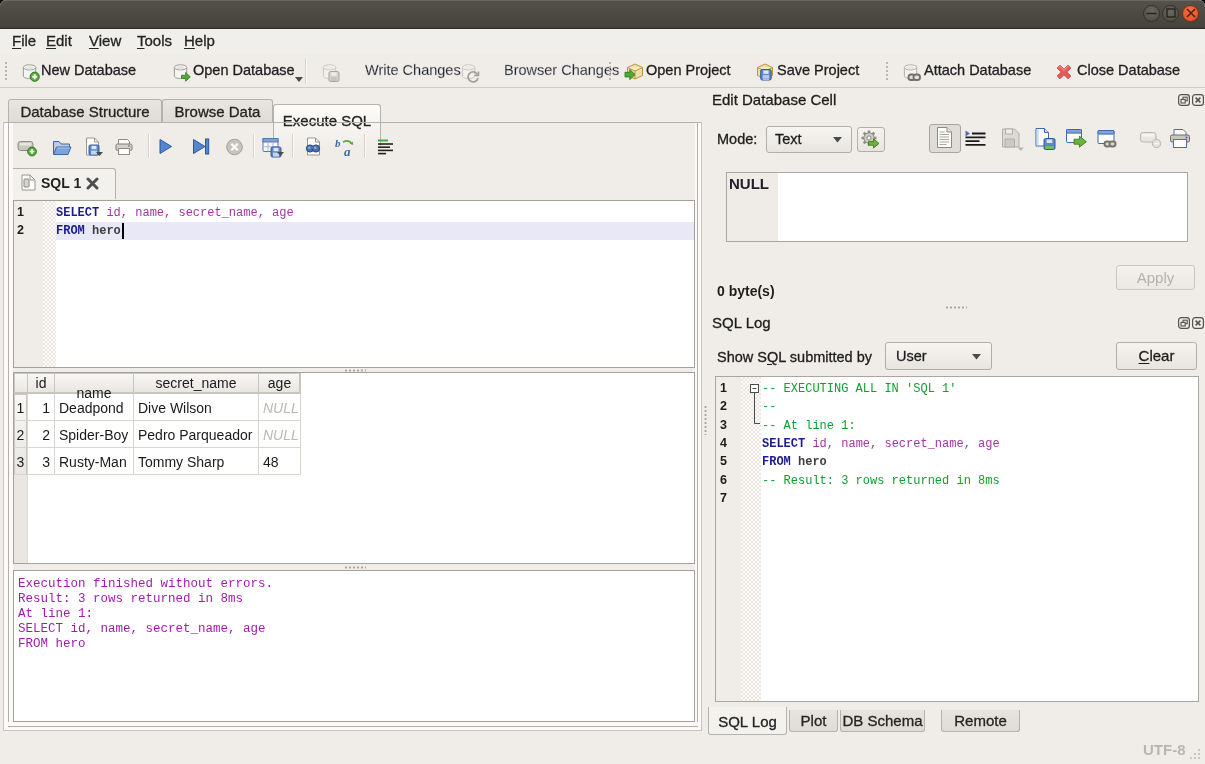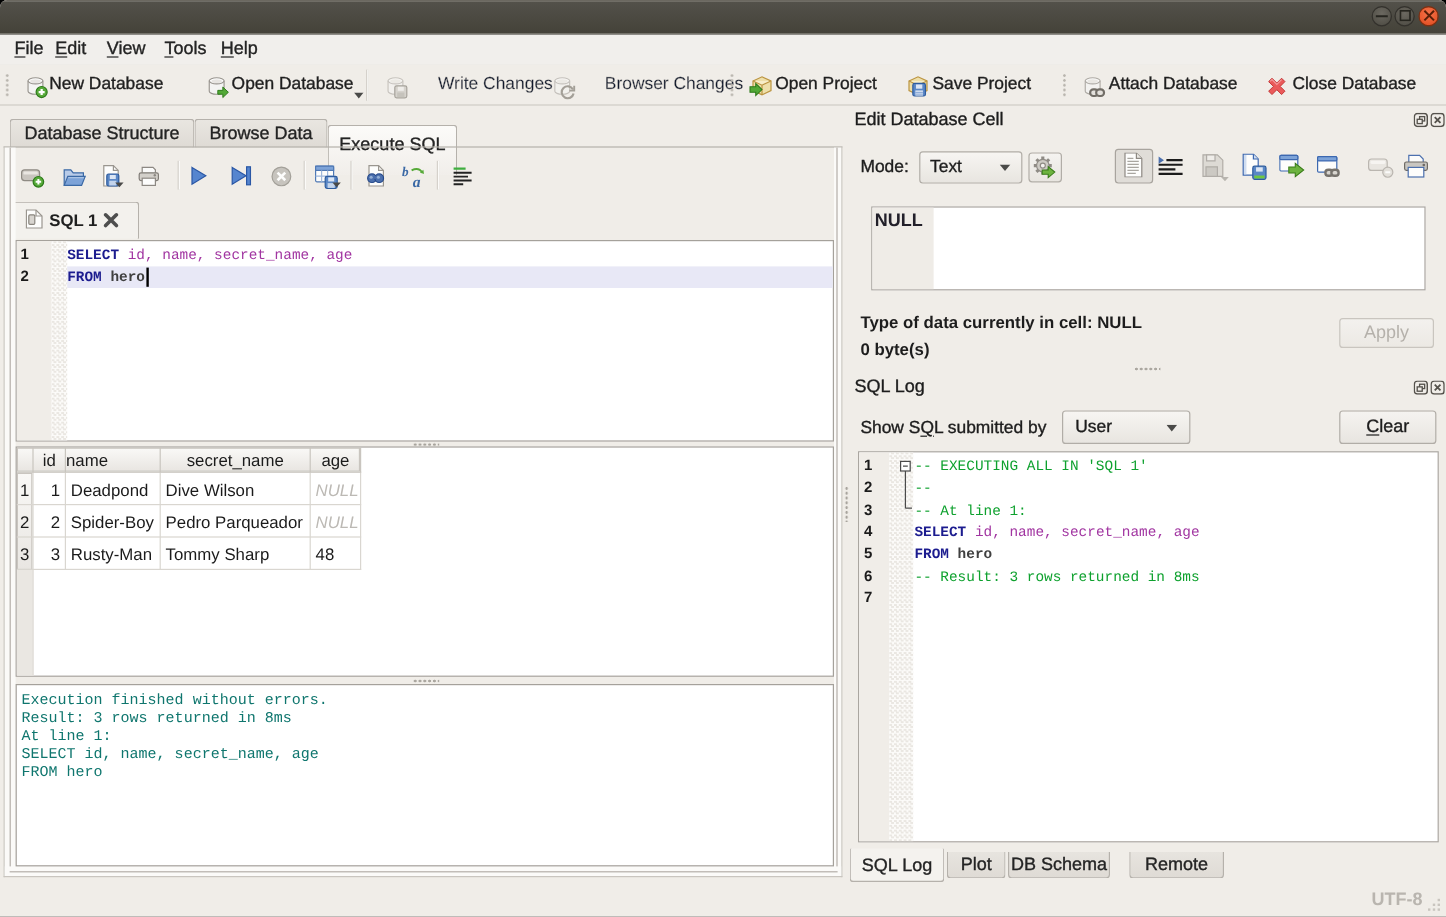--- a/index.html
+++ b/index.html
@@ -299,21 +299,21 @@
     <div class="abs ghdr" style="left:0;top:0;width:286px;height:20px"></div>
     <div class="abs ghdr" style="left:0;top:21px;width:13px;height:81px"></div>
     <div class="abs" style="left:0;top:102px;width:13px;height:88px;background:#eae7e2;border-right:1px solid #dfdcd7"></div>
     <div class="gvl" style="left:13px;top:0;height:21px"></div>
     <div class="gvl" style="left:40px;top:0;height:21px"></div>
     <div class="gvl" style="left:119px;top:0;height:21px"></div>
     <div class="gvl" style="left:244px;top:0;height:21px"></div>
     <div class="gvl" style="left:286px;top:0;height:21px"></div>
     <div class="ghl" style="left:0;top:20px;width:287px"></div>
     <div class="gt" style="left:14px;top:2px;width:26px;text-align:center">id</div>
-    <div class="gt" style="left:41px;top:2px;width:78px;">name</div>
+    <div class="gt" style="left:41px;top:12px;width:78px;text-align:center">name</div>
     <div class="gt" style="left:120px;top:2px;width:124px;text-align:center">secret_name</div>
     <div class="gt" style="left:245px;top:2px;width:41px;text-align:center">age</div>
     <div class="gt" style="left:0;top:27px;width:13px;text-align:center">1</div>
     <div class="gt" style="left:0;top:54px;width:13px;text-align:center">2</div>
     <div class="gt" style="left:0;top:81px;width:13px;text-align:center">3</div>
     <div class="gvl d" style="left:13px;top:21px;height:81px"></div>
     <div class="gvl d" style="left:40px;top:21px;height:81px"></div>
     <div class="gvl d" style="left:119px;top:21px;height:81px"></div>
     <div class="gvl d" style="left:244px;top:21px;height:81px"></div>
     <div class="gvl d" style="left:286px;top:21px;height:81px"></div>
@@ -329,21 +329,21 @@
     <div class="gt" style="left:124px;top:54px">Pedro Parqueador</div>
     <div class="gt nul" style="left:249px;top:54px">NULL</div>
     <div class="gt" style="left:14px;top:81px;width:22px;text-align:right">3</div>
     <div class="gt" style="left:45px;top:81px">Rusty-Man</div>
     <div class="gt" style="left:124px;top:81px">Tommy Sharp</div>
     <div class="gt" style="left:249px;top:81px">48</div>
   </div>
   <div class="hdots" style="left:344px;top:566px"></div>
 
   <div class="frame" style="left:13px;top:570px;width:682px;height:152px"></div>
-  <div class="code" style="left:18px;top:577px;font-size:12.5px;line-height:15.1px;color:#0f766e">Execution finished without errors.
+  <div class="code" style="left:18px;top:577px;font-size:12.5px;line-height:15.1px;color:#a21caf">Execution finished without errors.
 Result: 3 rows returned in 8ms
 At line 1:
 SELECT id, name, secret_name, age
 FROM hero</div>
 
   <div class="vdots" style="left:704px;top:405px"></div>
 
   <div class="dock-title" style="left:712px;top:91px">Edit Database Cell</div>
   <svg class="abs" style="left:1178px;top:94px" width="12" height="12">
       <rect x="0.6" y="0.6" width="10.8" height="10.8" rx="2.6" fill="none" stroke="#55524c" stroke-width="1.2"></rect>
@@ -423,21 +423,20 @@
   <div id="ci-8" class="abs" style="left:1169px;top:128px;line-height:0"><svg width="22" height="22" viewBox="0 0 22 22">
   <path d="M5 7 V1.5 h9 l3 3 V7" fill="#fbfbfa" stroke="#4c70ae"></path>
   <rect x="1.5" y="7" width="19" height="7" rx="1.5" fill="#c9c6c0" stroke="#6e6a64"></rect>
   <rect x="4.5" y="11.5" width="13" height="8" fill="#fdfdfc" stroke="#4c70ae"></rect>
   <circle cx="17.5" cy="9.5" r="1.1" fill="#6e6a64"></circle>
 </svg></div>
 
   <div class="frame" style="left:726px;top:172px;width:462px;height:70px;border-color:#aaa6a0"></div>
   <div class="abs" style="left:727px;top:173px;width:51px;height:68px;background:#efece7"></div>
   <div class="abs" style="left:729px;top:175px;font-size:15px;font-weight:bold;color:#22202a">NULL</div>
-  <div class="abs" style="left:717px;top:260px;font-size:14px;font-weight:bold;color:#1d1d1d">Type of data currently in cell: NULL</div>
   <div class="abs" style="left:717px;top:283px;font-size:14px;font-weight:bold;color:#1d1d1d">0 byte(s)</div>
   <div class="btn" style="left:1116px;top:265px;width:79px;height:25px;color:#b5b1ab;padding-top:3px;background:linear-gradient(#f3f1ee,#ecE9e4);border-color:#c9c5bf">Apply</div>
   <div class="hdots" style="left:945px;top:306px"></div>
 
   <div class="dock-title" style="left:712px;top:314px">SQL Log</div>
   <svg class="abs" style="left:1178px;top:317px" width="12" height="12">
       <rect x="0.6" y="0.6" width="10.8" height="10.8" rx="2.6" fill="none" stroke="#55524c" stroke-width="1.2"></rect>
       <rect x="5" y="3.2" width="4.2" height="3.6" fill="none" stroke="#55524c" stroke-width="1.1"></rect>
       <rect x="3" y="5.4" width="4.2" height="3.6" fill="#f0ede8" stroke="#55524c" stroke-width="1.1"></rect>
     </svg>

